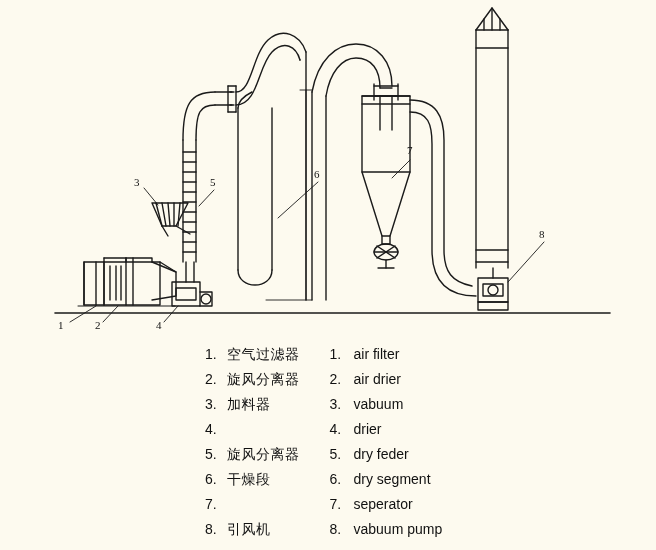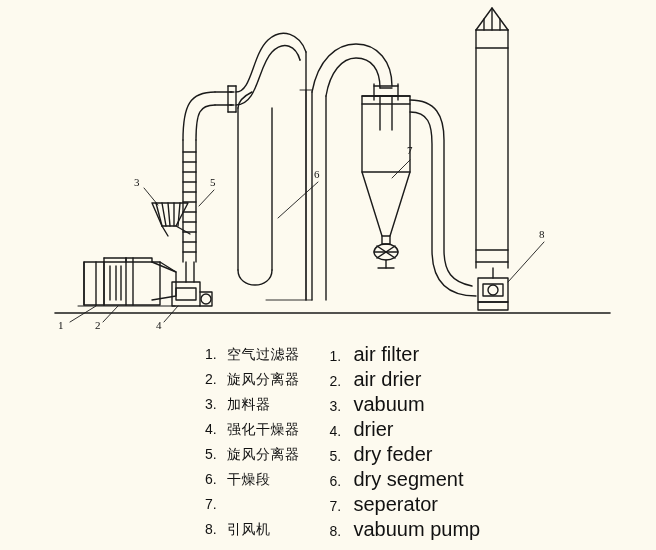--- a/index.html
+++ b/index.html
@@ -52,21 +52,21 @@
     font-size: 14px;
     color: #111;
     text-align: left;
   }
   .legend-label-cn {
     font-size: 14px;
     color: #111;
     letter-spacing: 0.5px;
   }
   .legend-label-en {
-    font-size: 20px;
+    font-size: 14px;
     color: #111;
     text-align: center;
   }
   .col-en .legend-num {
     width: 24px;
   }
 </style>
 </head>
 <body>
 
@@ -257,21 +257,20 @@
       <div class="legend-row">
         <span class="legend-num">2.</span>
         <span class="legend-label-cn">旋风分离器</span>
       </div>
       <div class="legend-row">
         <span class="legend-num">3.</span>
         <span class="legend-label-cn">加料器</span>
       </div>
       <div class="legend-row">
         <span class="legend-num">4.</span>
-        <span class="legend-label-cn">强化干燥器</span>
       </div>
       <div class="legend-row">
         <span class="legend-num">5.</span>
         <span class="legend-label-cn">旋风分离器</span>
       </div>
       <div class="legend-row">
         <span class="legend-num">6.</span>
         <span class="legend-label-cn">干燥段</span>
       </div>
       <div class="legend-row">

